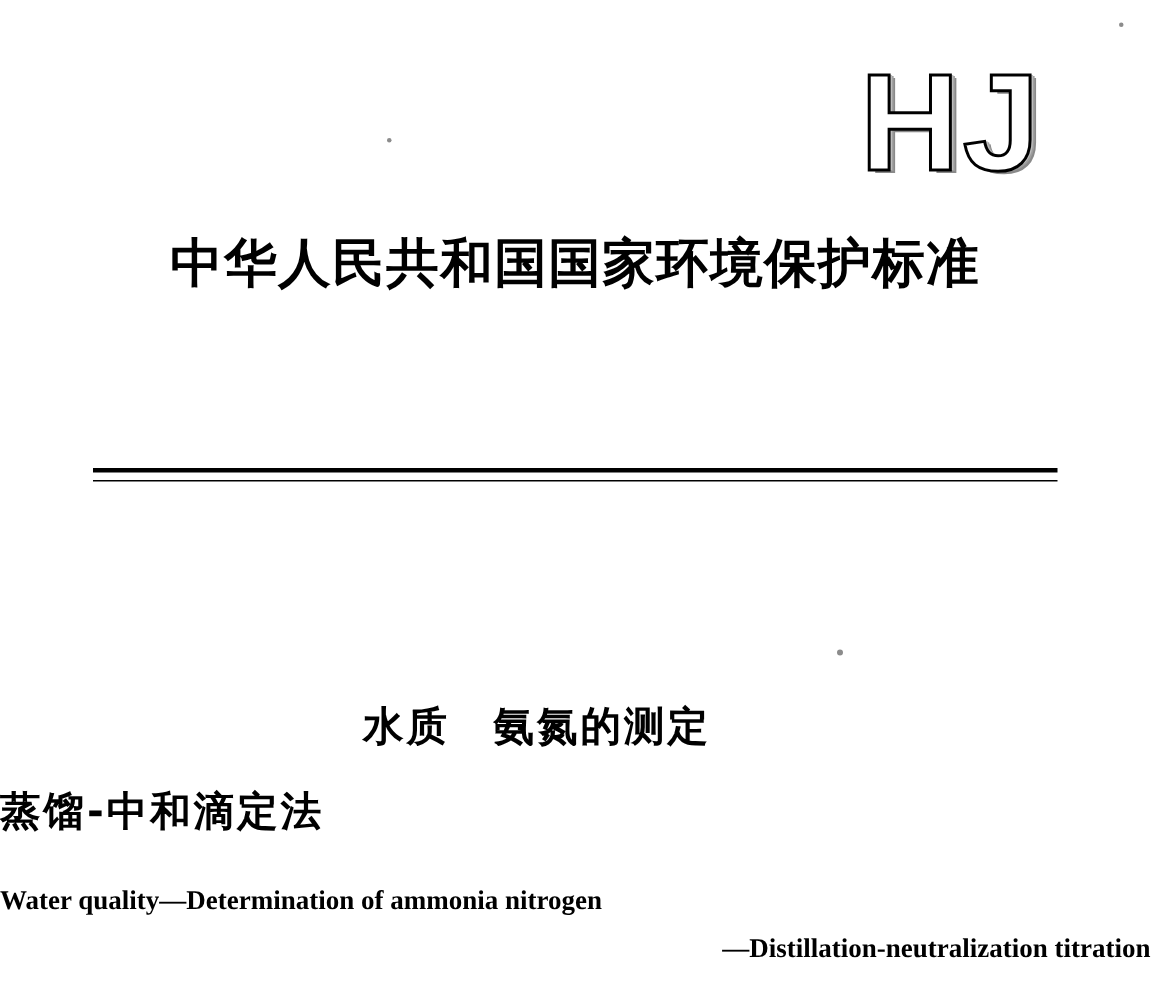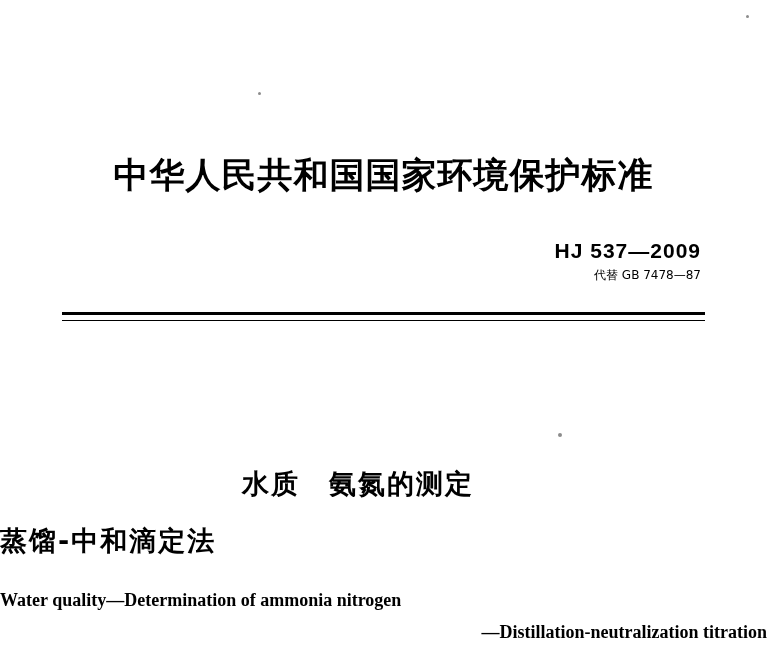--- a/index.html
+++ b/index.html
@@ -150,27 +150,26 @@
 </style>
 </head>
 <body>
 
 <div class="page">
 
   <div class="speck speck-1"></div>
   <div class="speck speck-2"></div>
   <div class="speck speck-3"></div>
 
+  <div class="logo-row">
+    <div class="hj-logo">HJ</div>
+  </div>
 
   <div class="std-title">中华人民共和国国家环境保护标准</div>
 
-  <div class="std-number-block">
-    <div class="std-number">HJ 537—2009</div>
-    <div class="std-replace">代替 GB 7478—87</div>
-  </div>
 
   <div class="rule rule-thick"></div>
   <div class="rule rule-thin"></div>
 
   <div class="doc-title-cn1">水质　氨氮的测定</div>
   <div class="doc-title-cn2">蒸馏-中和滴定法</div>
   <div class="doc-title-en1">Water quality—Determination of ammonia nitrogen</div>
   <div class="doc-title-en2">—Distillation-neutralization titration</div>
 
 </div>

